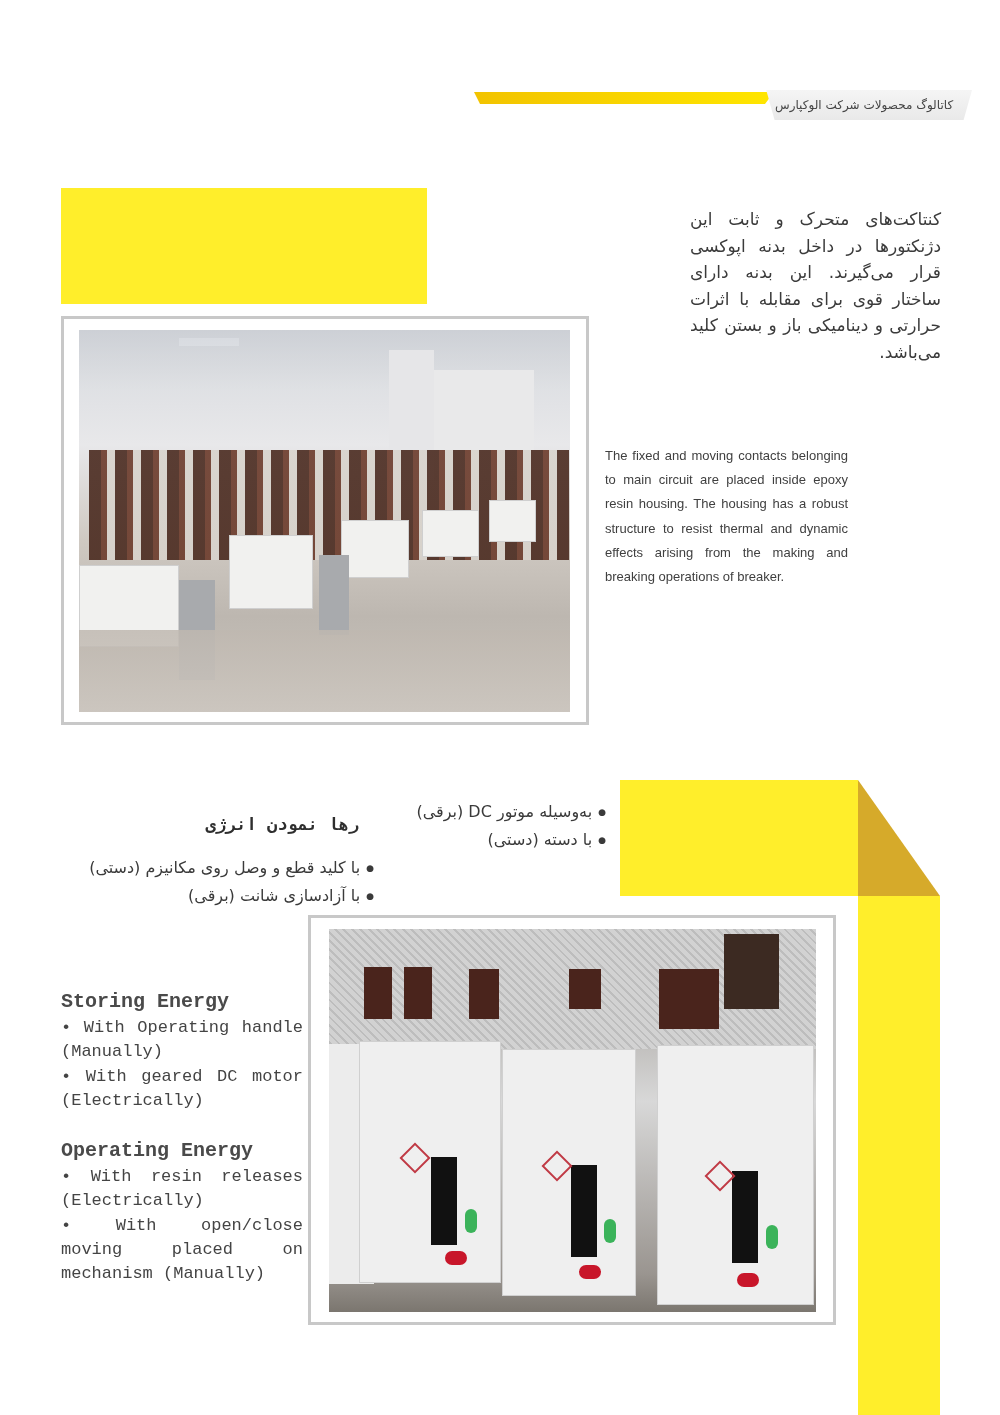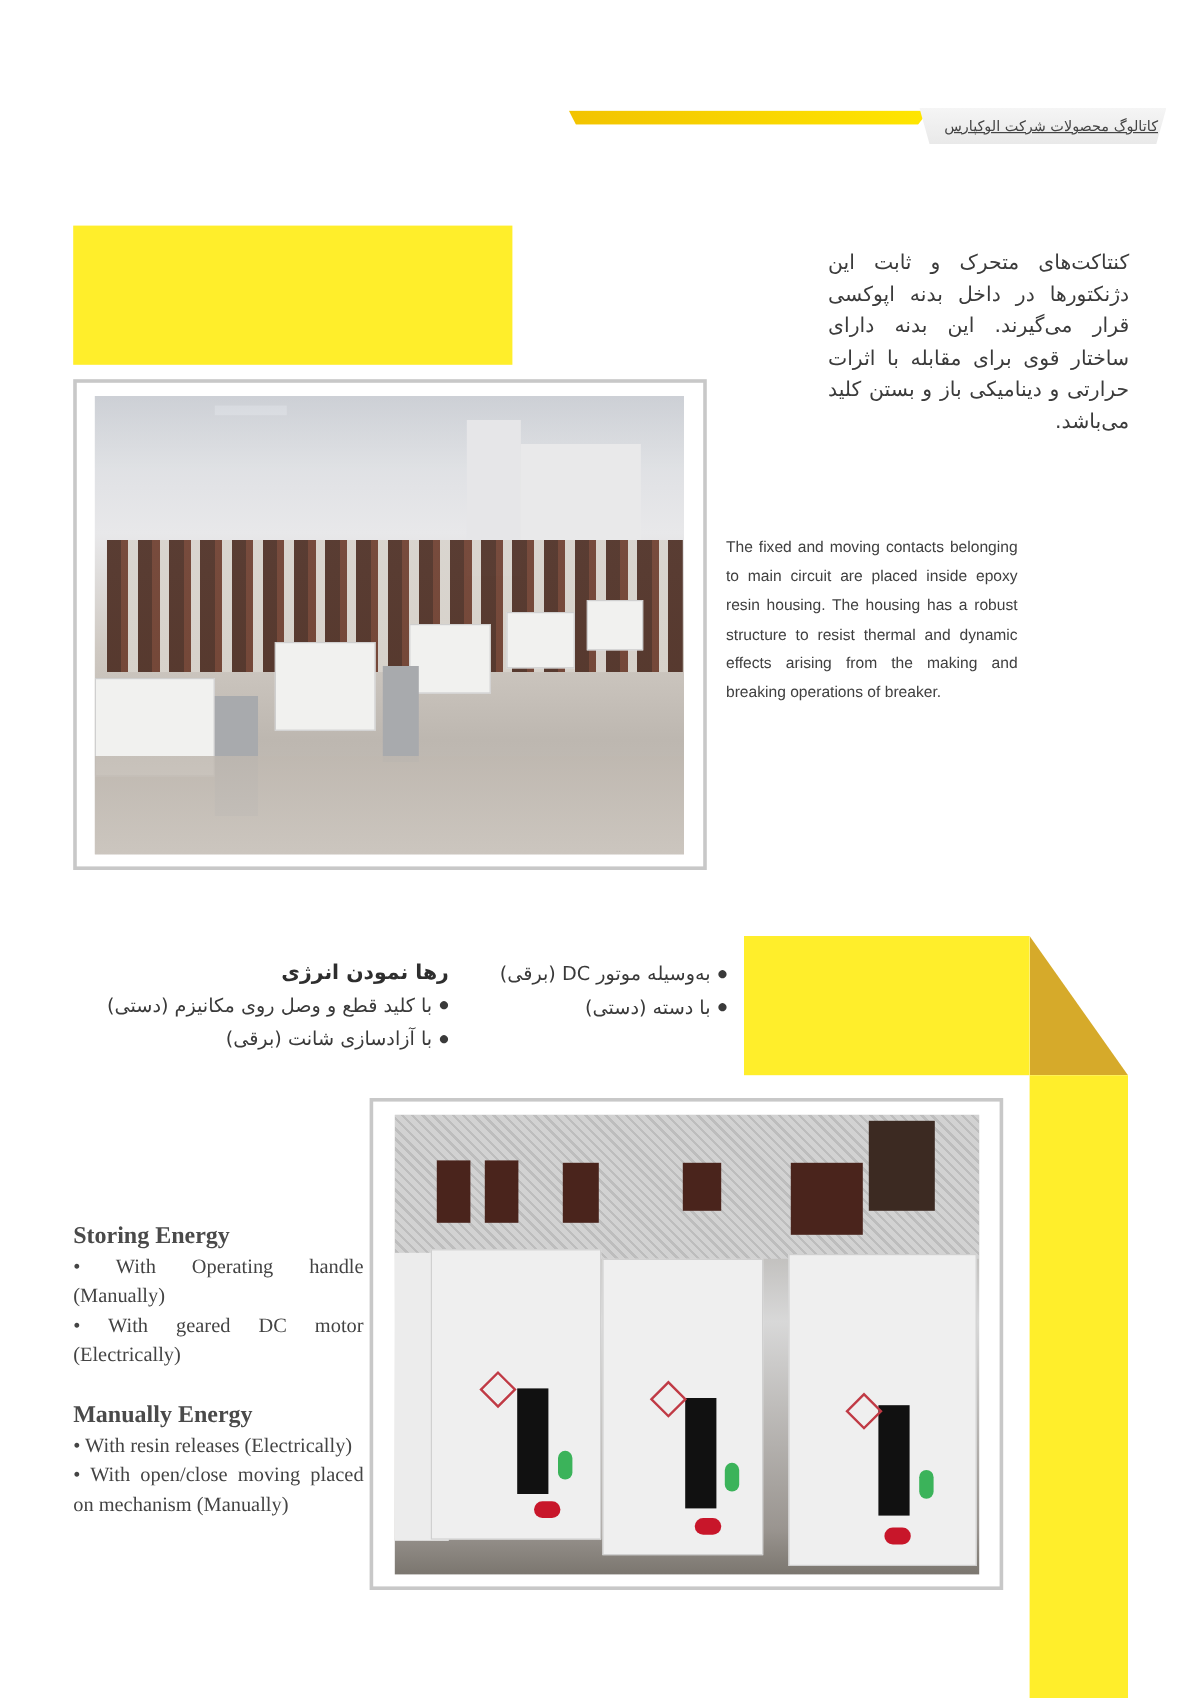--- a/index.html
+++ b/index.html
@@ -15,21 +15,21 @@
     background: linear-gradient(90deg, #f2c300, #ffe600);
     clip-path: polygon(0 0, 100% 0, 97% 100%, 2% 100%);
   }
   .hdr-tab {
     left: 762px; top: 90px; width: 210px; height: 30px;
     background: linear-gradient(180deg, #f5f5f5, #e9e9e9);
     clip-path: polygon(2% 0, 100% 0, 96% 100%, 6% 100%);
   }
   .hdr-title {
     left: 775px; top: 94px; width: 190px; height: 22px; direction: rtl;
-    font-size: 12px; color: #444; text-align: right; line-height: 22px; white-space: nowrap; text-decoration: underline;
+    font-size: 12px; color: #444; text-align: left; line-height: 22px; white-space: nowrap;
   }
 
   
   .yblock1 { left: 61px; top: 188px; width: 366px; height: 116px; background: #ffee2b; }
 
   
   .frame { border: 3px solid #c8c8c8; background: #fff; box-sizing: border-box; }
   .frame1 { left: 61px; top: 316px; width: 528px; height: 409px; }
   .frame2 { left: 308px; top: 915px; width: 528px; height: 410px; }
 
@@ -51,28 +51,28 @@
   }
 
   
   .yblock2 { left: 620px; top: 780px; width: 238px; height: 116px; background: #ffee2b; }
   .ytri { left: 858px; top: 780px; width: 82px; height: 116px; background: #d6aa2a;
     clip-path: polygon(0 0, 0 100%, 100% 100%); }
   .ybar { left: 858px; top: 896px; width: 82px; height: 519px; background: #ffee2b; }
 
   
   .fa-list { direction: rtl; text-align: right; font-size: 16px; line-height: 27px; color: #3a3a3a; }
-  .fa-list h3 { margin: 0; font-size: 17px; font-weight: bold; line-height: 26px; color: #2e2e2e; }
+  .fa-list h3 { margin: 15px; font-size: 17px; font-weight: bold; line-height: 26px; color: #2e2e2e; font-family: Liberation Mono, monospace; }
   .fa-list .li { white-space: nowrap; }
   .fa-list .li::before { content: "\25CF"; font-size: 9px; margin-left: 6px; vertical-align: middle; }
   .fa-store { left: 380px; top: 798px; width: 226px; }
   .fa-release { left: 60px; top: 798px; width: 314px; }
 
   
-  .en-list { left: 61px; width: 242px; font-family: Liberation Serif, serif; color: #444; margin-top: 28px; }
+  .en-list { left: 61px; width: 242px; font-family: Liberation Mono, monospace; color: #444; }
   .en-list h3 { margin: 0; font-size: 20px; font-weight: bold; color: #4a4a4a; line-height: 28px; }
   .en-list .li { font-size: 17px; line-height: 24.3px; text-align: justify; text-align-last: left; }
   .en-store { top: 988px; }
   .en-release { top: 1137px; }
 
   
   .shape { position: absolute; }
 </style>
 </head>
 <body>
@@ -157,16 +157,16 @@
   <div class="shape" style="left:217px;top:226px;width:18px;height:18px;border:2px solid #c03a45;transform:rotate(45deg);"></div>
   <div class="shape" style="left:380px;top:236px;width:18px;height:18px;border:2px solid #c03a45;transform:rotate(45deg);"></div>
 </div>
 
 <div class="abs en-list en-store">
   <h3>Storing Energy</h3>
   <div class="li">•  With Operating handle (Manually)</div>
   <div class="li">• With geared DC motor (Electrically)</div>
 </div>
 <div class="abs en-list en-release">
-  <h3>Manually Energy</h3>
+  <h3>Operating Energy</h3>
   <div class="li">• With resin releases (Electrically)</div>
   <div class="li">•  With open/close moving placed  on mechanism (Manually)</div>
 </div>
 
 </body></html>

